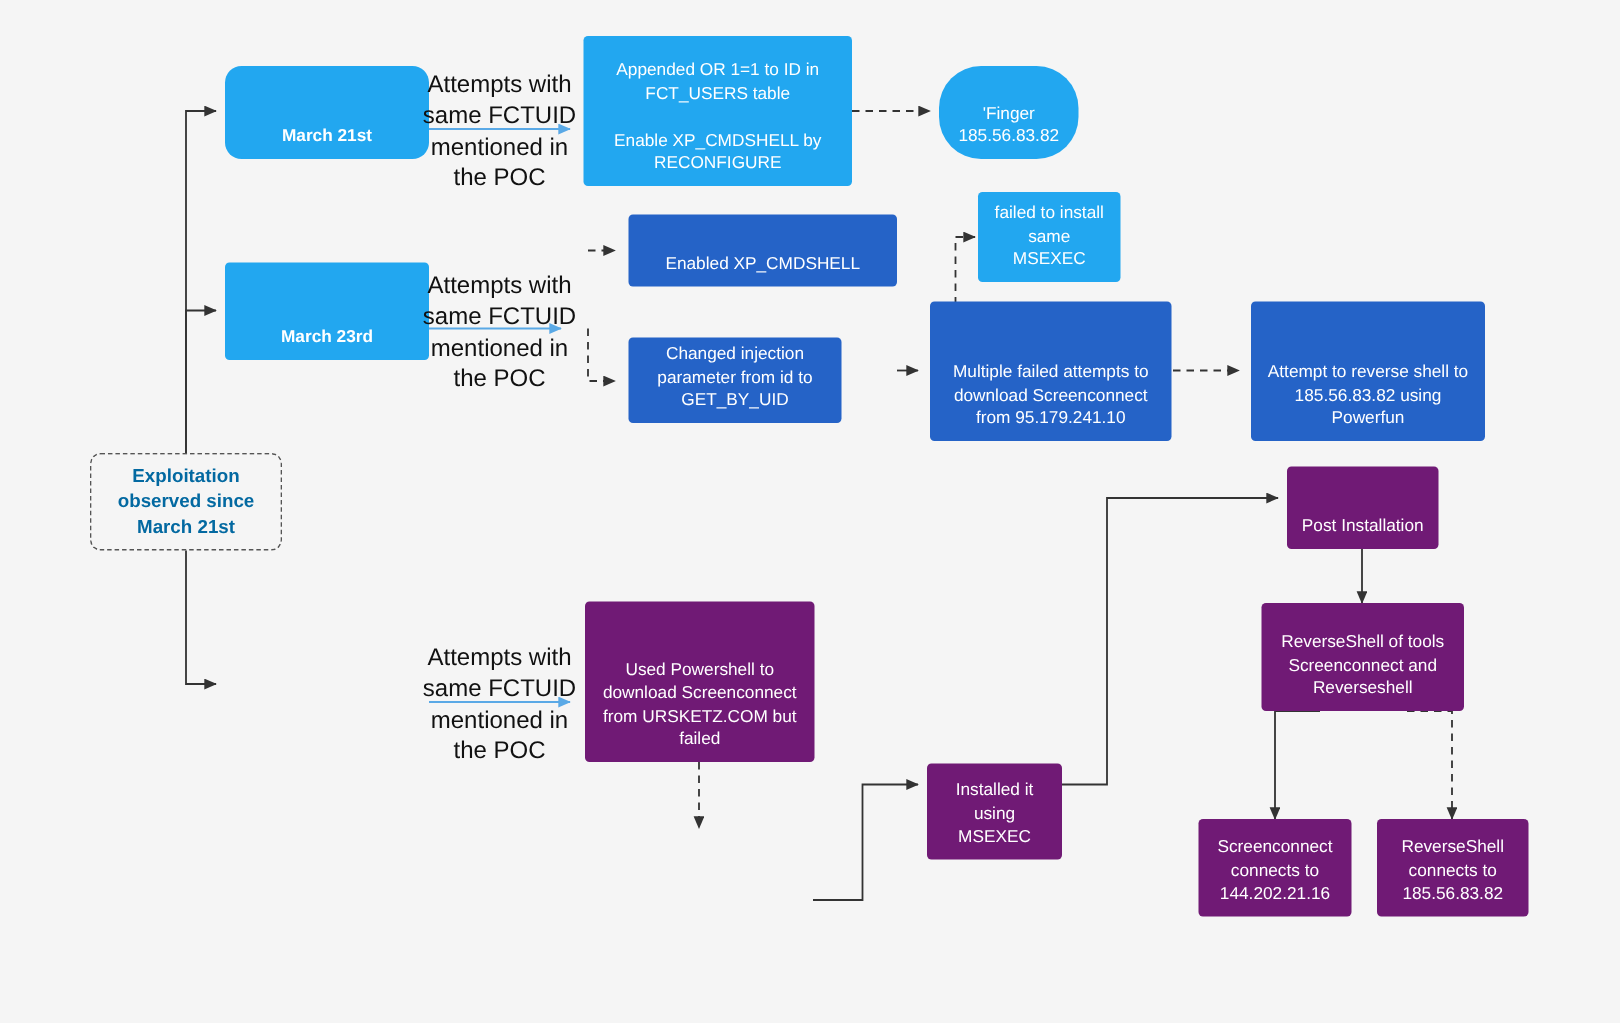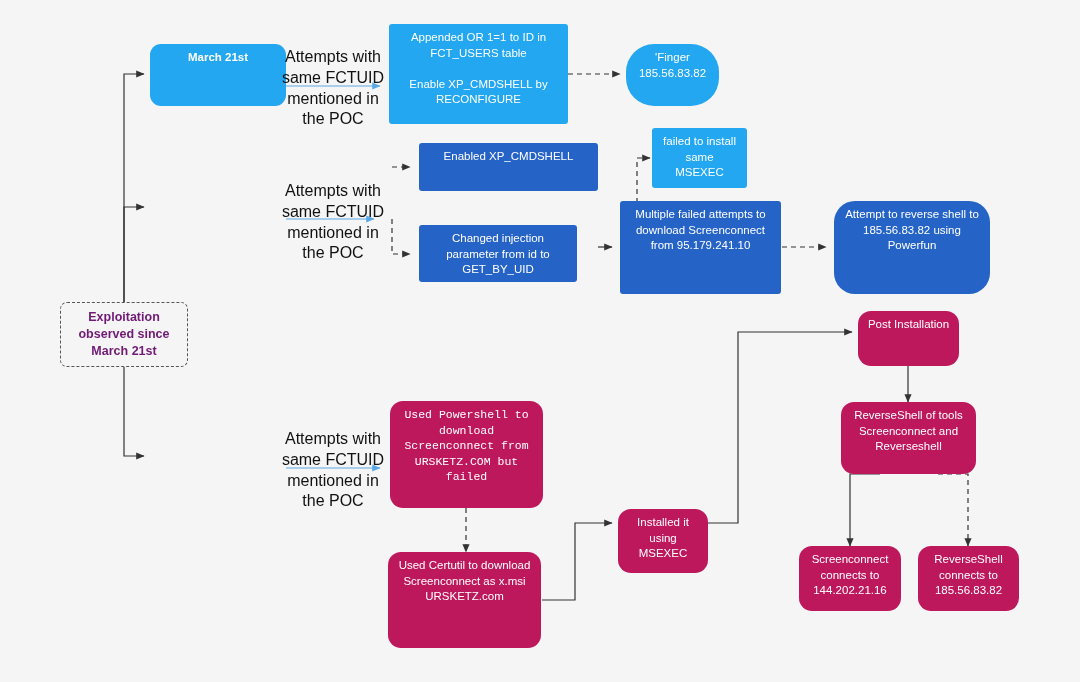--- a/index.html
+++ b/index.html
@@ -22,35 +22,35 @@
     left: 0;
     top: 0;
     width: 1080px;
     height: 682px;
     pointer-events: none;
   }
   .node {
     position: absolute;
     box-sizing: border-box;
     display: flex;
-    align-items: flex-start;
+    align-items: flex-end;
     justify-content: center;
     text-align: center;
     color: #ffffff;
     font-size: 11.5px;
     line-height: 1.35;
     padding: 6px 8px;
     border-radius: 3px;
   }
   .node.cyan    { background: #22a7f0; font-weight: bold; }
   .node.blue    { background: #2563c7; }
-  .node.navy    { background: #be185d; border-radius: 13px; }
+  .node.navy    { background: #701a75; }
   .node.start {
     background: transparent;
-    color: #701a75;
+    color: #0369a1;
     border: 1.5px dashed #555555;
     border-radius: 7px;
     font-weight: bold;
     font-size: 12.5px;
   }
   .edgelabel {
     position: absolute;
     font-size: 16px;
     color: #111111;
     text-align: center;
@@ -105,63 +105,63 @@
   </svg>
 
   <div class="node start" style="left:60px; top:302px; width:128px; height:65px;">
     <span>Exploitation observed since March 21st</span>
   </div>
 
   <div class="node cyan" style="left:150px; top:44px; width:136px; height:62px;border-radius:11px;">
     <span>March 21st</span>
   </div>
 
+  <div class="node cyan" style="left:150px; top:175px; width:136px; height:65px;">
+    <span>March 23rd</span>
+  </div>
 
 
   <div class="edgelabel" style="left:281px; top:47px;">Attempts with same FCTUID mentioned in the POC</div>
   <div class="edgelabel" style="left:281px; top:181px;">Attempts with same FCTUID mentioned in the POC</div>
   <div class="edgelabel" style="left:281px; top:429px;">Attempts with same FCTUID mentioned in the POC</div>
 
   <div class="node cyan" style="left:389px; top:24px; width:179px; height:100px; white-space:pre-line; font-weight:normal;">
     <span>Appended OR 1=1 to ID in FCT_USERS table
 
 Enable XP_CMDSHELL by RECONFIGURE</span>
   </div>
 
   <div class="node cyan" style="left:626px; top:44px; width:93px; height:62px; white-space:pre-line; font-weight:normal;border-radius:28px;">
     <span>'Finger 185.56.83.82</span>
   </div>
 
   <div class="node blue" style="left:419px; top:143px; width:179px; height:48px;">
     <span>Enabled XP_CMDSHELL</span>
   </div>
 
-  <div class="node blue" style="left:419px; top:225px; width:158px; height:57px;">
+  <div class="node blue" style="left:419px; top:225px; width:142px; height:57px;">
     <span>Changed injection parameter from id to GET_BY_UID</span>
   </div>
 
   <div class="node cyan" style="left:652px; top:128px; width:95px; height:60px; font-weight:normal;">
     <span>failed to install same MSEXEC</span>
   </div>
 
   <div class="node blue" style="left:620px; top:201px; width:161px; height:93px;">
     <span>Multiple failed attempts to download Screenconnect from 95.179.241.10</span>
   </div>
 
-  <div class="node blue" style="left:834px; top:201px; width:156px; height:93px;border-radius:21px;">
+  <div class="node blue" style="left:834px; top:201px; width:156px; height:93px;">
     <span>Attempt to reverse shell to 185.56.83.82 using Powerfun</span>
   </div>
 
-  <div class="node navy" style="left:390px; top:401px; width:153px; height:107px;font-family:Liberation Mono, monospace;">
+  <div class="node navy" style="left:390px; top:401px; width:153px; height:107px;">
     <span>Used Powershell to download Screenconnect from URSKETZ.COM but failed</span>
   </div>
 
-  <div class="node navy" style="left:388px; top:552px; width:153px; height:96px;">
-    <span>Used Certutil to download Screenconnect as x.msi URSKETZ.com</span>
-  </div>
 
   <div class="node navy" style="left:618px; top:491px; width:90px; height:64px;margin-top:18px;">
     <span>Installed it using MSEXEC</span>
   </div>
 
   <div class="node navy" style="left:858px; top:311px; width:101px; height:55px;">
     <span>Post Installation</span>
   </div>
 
   <div class="node navy" style="left:841px; top:402px; width:135px; height:72px;">

